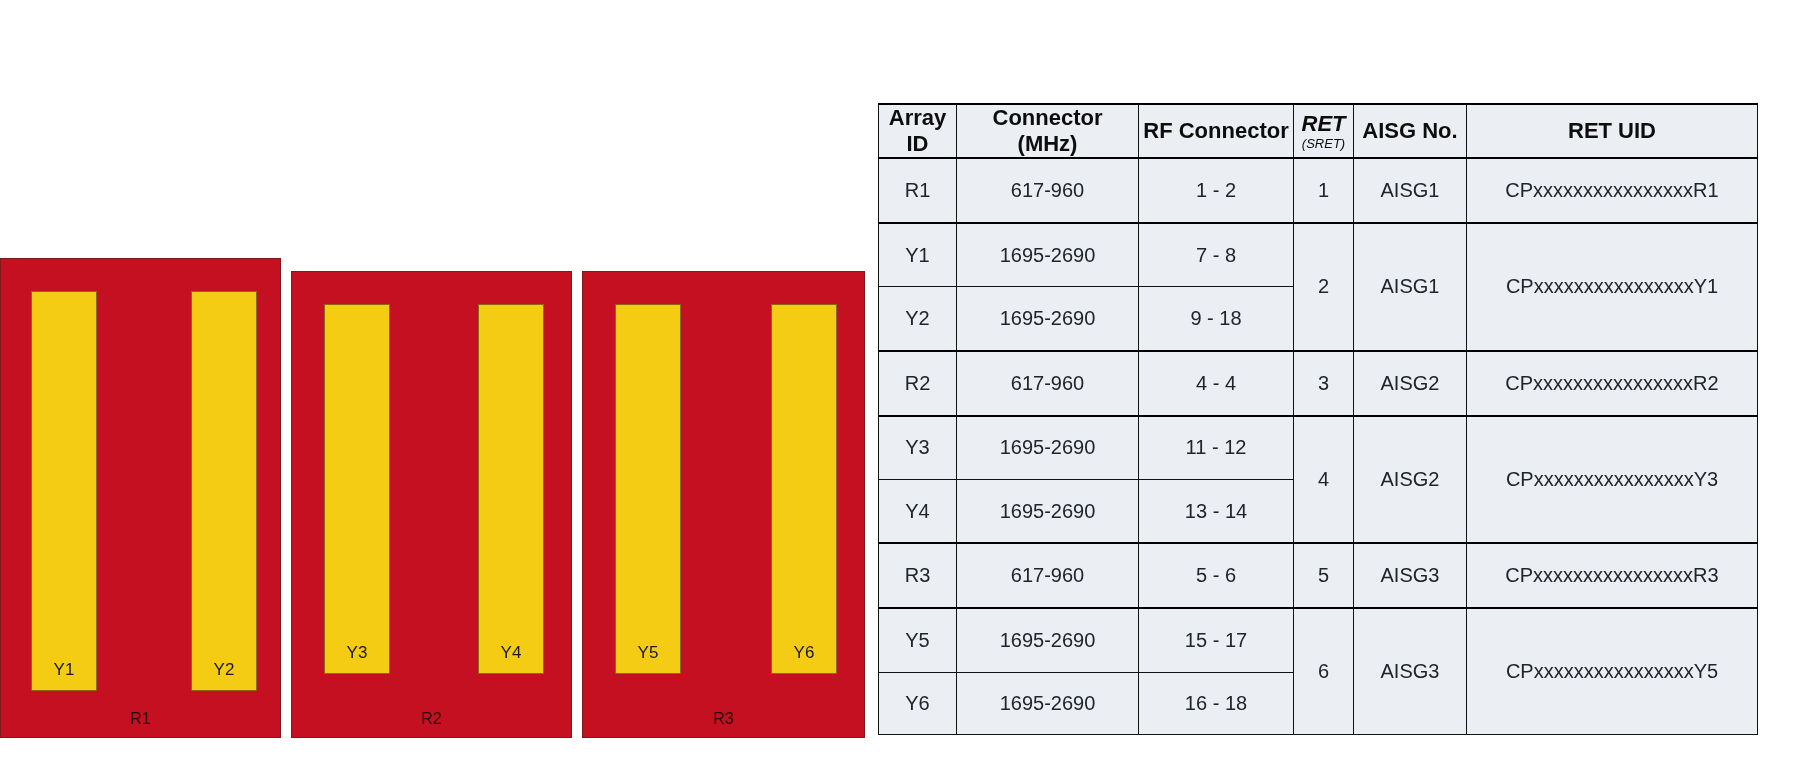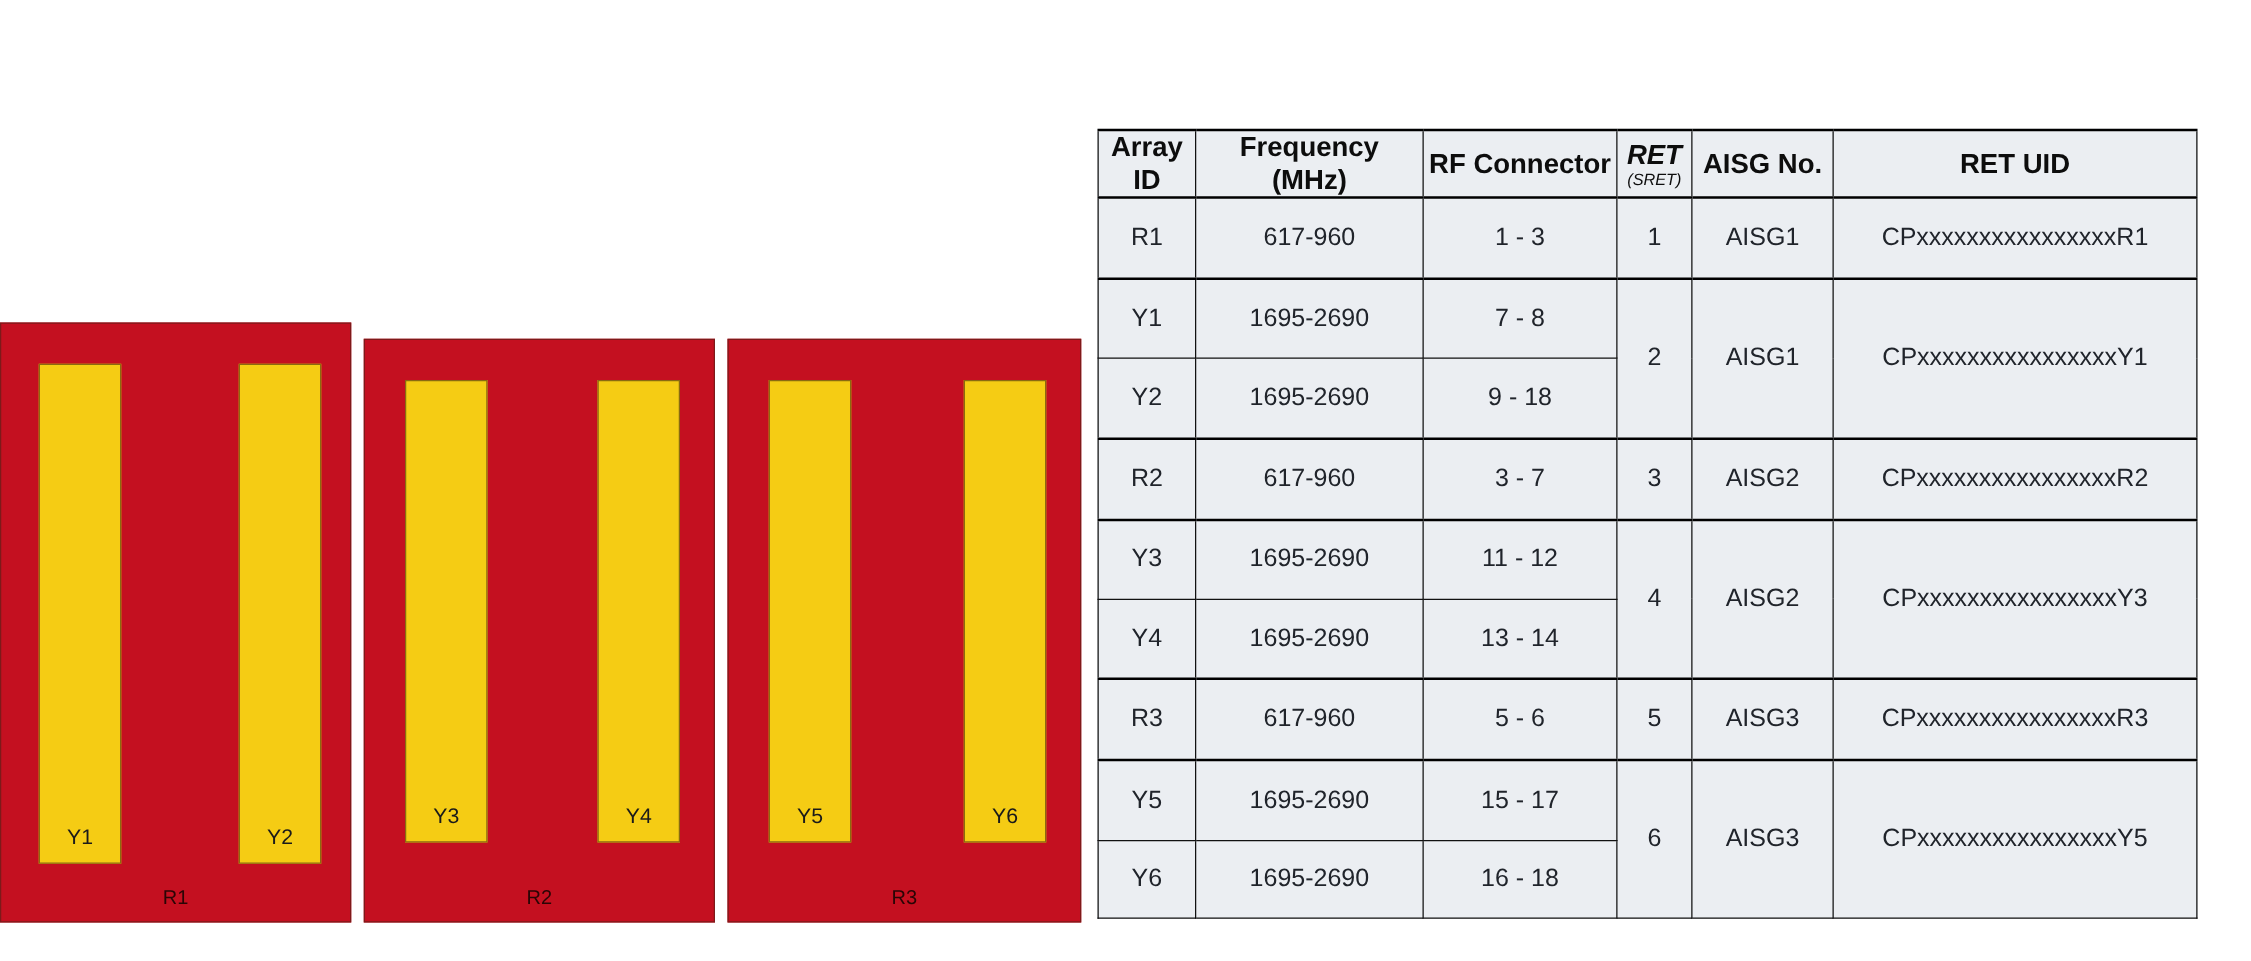--- a/index.html
+++ b/index.html
@@ -159,53 +159,53 @@
       <col class="c-array">
         <col class="c-freq">
         <col class="c-rf">
       <col class="c-ret">
         <col class="c-aisg">
         <col class="c-uid">
     </colgroup>
     <thead>
       <tr>
         <th>Array ID</th>
-        <th>Frequency (MHz)</th>
+        <th>Connector (MHz)</th>
         <th>RF Connector</th>
         <th class="h-ret"><span>RET</span><span class="sret">(SRET)</span></th>
         <th>AISG No.</th>
         <th>RET UID</th>
       </tr>
     </thead>
     <tbody id="ret-tbody">
         <tr class="group-start">
           <td class="id-cell id-red">R1</td>
           <td>617-960</td>
-          <td>1 - 3</td>
+          <td>1 - 2</td>
           <td>1</td>
           <td>AISG1</td>
           <td class="uid-cell">CPxxxxxxxxxxxxxxxxR1</td>
         </tr>
         <tr class="group-start">
           <td class="id-cell id-yellow">Y1</td>
           <td>1695-2690</td>
           <td>7 - 8</td>
           <td rowspan="2">2</td>
           <td rowspan="2">AISG1</td>
           <td class="uid-cell" rowspan="2">CPxxxxxxxxxxxxxxxxY1</td>
         </tr>
         <tr>
           <td class="id-cell id-yellow">Y2</td>
           <td>1695-2690</td>
           <td>9 - 18</td>
         </tr>
         <tr class="group-start">
           <td class="id-cell id-red">R2</td>
           <td>617-960</td>
-          <td>3 - 7</td>
+          <td>4 - 4</td>
           <td>3</td>
           <td>AISG2</td>
           <td class="uid-cell">CPxxxxxxxxxxxxxxxxR2</td>
         </tr>
         <tr class="group-start">
           <td class="id-cell id-yellow">Y3</td>
           <td>1695-2690</td>
           <td>11 - 12</td>
           <td rowspan="2">4</td>
           <td rowspan="2">AISG2</td>

